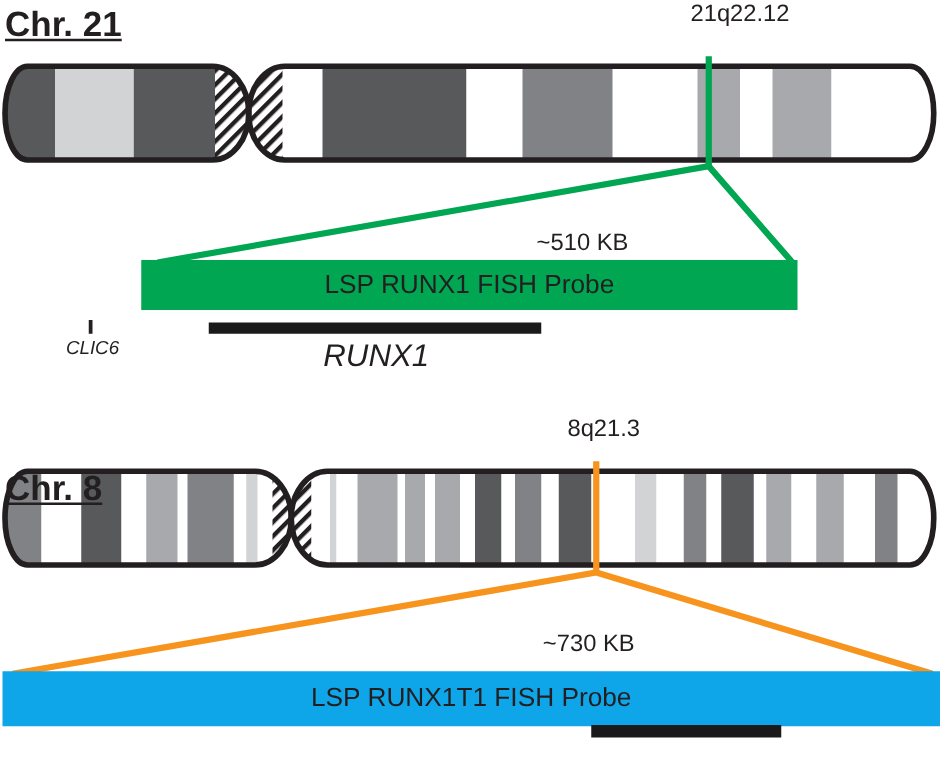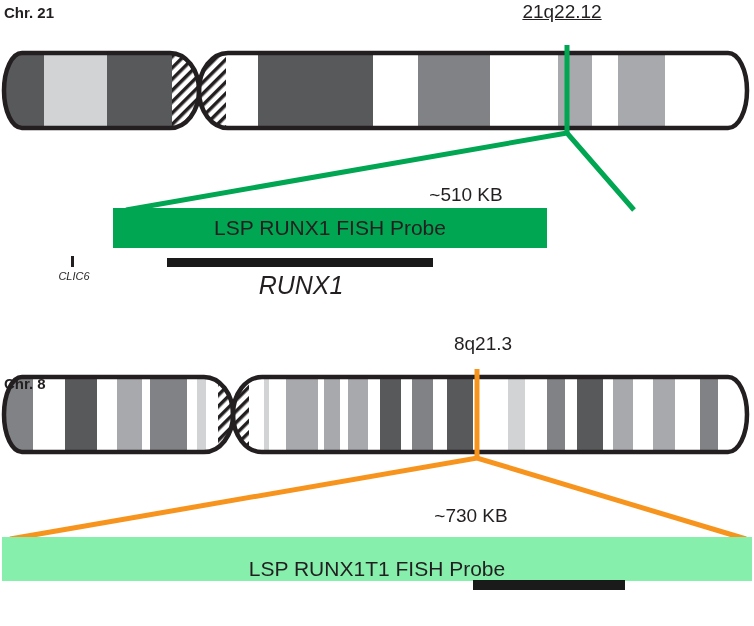--- a/index.html
+++ b/index.html
@@ -2,31 +2,31 @@
 <html><head>
 <meta charset="utf-8">
 <style>
   html,body{margin:0;padding:0;background:#fff;}
   .canvas{
     position:relative;width:754px;height:626px;background:#ffffff;
     font-family:"Liberation Sans",sans-serif;color:#231f20;overflow:hidden;
   }
   .abs{position:absolute;}
   #fig{position:absolute;left:0;top:0;}
-  .chr-title{font-weight:bold;font-size:15px;line-height:1.1;}
+  .chr-title{font-weight:bold;font-size:28px;line-height:1.1;text-decoration:underline;}
   .locus{font-size:19px;transform:translateX(-50%);white-space:nowrap;}
   .size-label{font-size:19px;transform:translateX(-50%);white-space:nowrap;}
   .probe-bar{
     position:absolute;display:flex;align-items:center;justify-content:center;
     font-size:21px;color:#231f20;white-space:nowrap;
   }
   .gene-bar{position:absolute;background:#1a1a1a;}
   .gene-tick{position:absolute;background:#231f20;}
   .gene-label{font-style:italic;font-size:25px;transform:translateX(-50%);white-space:nowrap;}
-  .gene-label.small{font-size:11px;}
+  .gene-label.small{font-size:15px;}
 </style>
 </head>
 <body>
 
 <div class="canvas">
 
   <svg id="fig" width="754" height="626" viewBox="0 0 754 626">
     <defs id="defs">
       <pattern id="hatch" width="8" height="8" patternUnits="userSpaceOnUse" patternTransform="rotate(45)">
         <rect width="8" height="8" fill="#ffffff"></rect>
@@ -86,31 +86,31 @@
           <rect x="700" y="377" width="18" height="75" fill="#808285"></rect>
         </g>
         <path d="M 22 377 L 204 377 A 29 37.5 0 0 1 204 452 L 22 452 A 18 37.5 0 0 1 22 377 Z" fill="none" stroke="#231f20" stroke-width="4.5"></path>
         <path d="M 262 377 L 728 377 A 19 37.5 0 0 1 728 452 L 262 452 A 29 37.5 0 0 1 262 377 Z" fill="none" stroke="#231f20" stroke-width="4.5"></path>
         <path d="M 477 369 L 477 459" stroke="#f7941e" stroke-width="5" fill="none"></path>
         <path d="M 10 539 L 477 458 L 746 539" stroke="#f7941e" stroke-width="5" fill="none" stroke-linejoin="miter"></path>
       </g>
   </svg>
 
   <div class="abs chr-title" style="left:4px;top:5px;">Chr. 21</div>
-  <div class="abs locus" style="left:562px;top:1px;text-decoration:underline;">21q22.12</div>
+  <div class="abs locus" style="left:592px;top:1px;">21q22.12</div>
   <div class="abs size-label" style="left:466px;top:184px;text-align:center;">~510 KB</div>
-  <div class="probe-bar" style="left:113px;top:208px;width:434px;height:40px;background:#00a651;">
+  <div class="probe-bar" style="left:113px;top:208px;width:525px;height:40px;background:#00a651;">
     <span>LSP RUNX1 FISH Probe</span>
   </div>
   <div class="gene-tick" style="left:71px;top:256px;width:3px;height:11px;"></div>
   <div class="abs gene-label small" style="left:74px;top:270px;">CLIC6</div>
   <div class="gene-bar" style="left:167px;top:258px;width:266px;height:9px;"></div>
   <div class="abs gene-label" style="left:301px;top:271px;">RUNX1</div>
 
   <div class="abs chr-title" style="left:4px;top:328px;margin-top:48px;">Chr. 8</div>
   <div class="abs locus" style="left:483px;top:333px;">8q21.3</div>
   <div class="abs size-label" style="left:471px;top:505px;">~730 KB</div>
-  <div class="probe-bar" style="left:2px;top:537px;width:750px;height:44px;background:#86efac;align-items:flex-end;">
+  <div class="probe-bar" style="left:2px;top:537px;width:750px;height:44px;background:#0ea5e9;">
     <span>LSP RUNX1T1 FISH Probe</span>
   </div>
   <div class="gene-bar" style="left:473px;top:580px;width:152px;height:10px;"></div>
 
 </div>
 
 </body></html>

